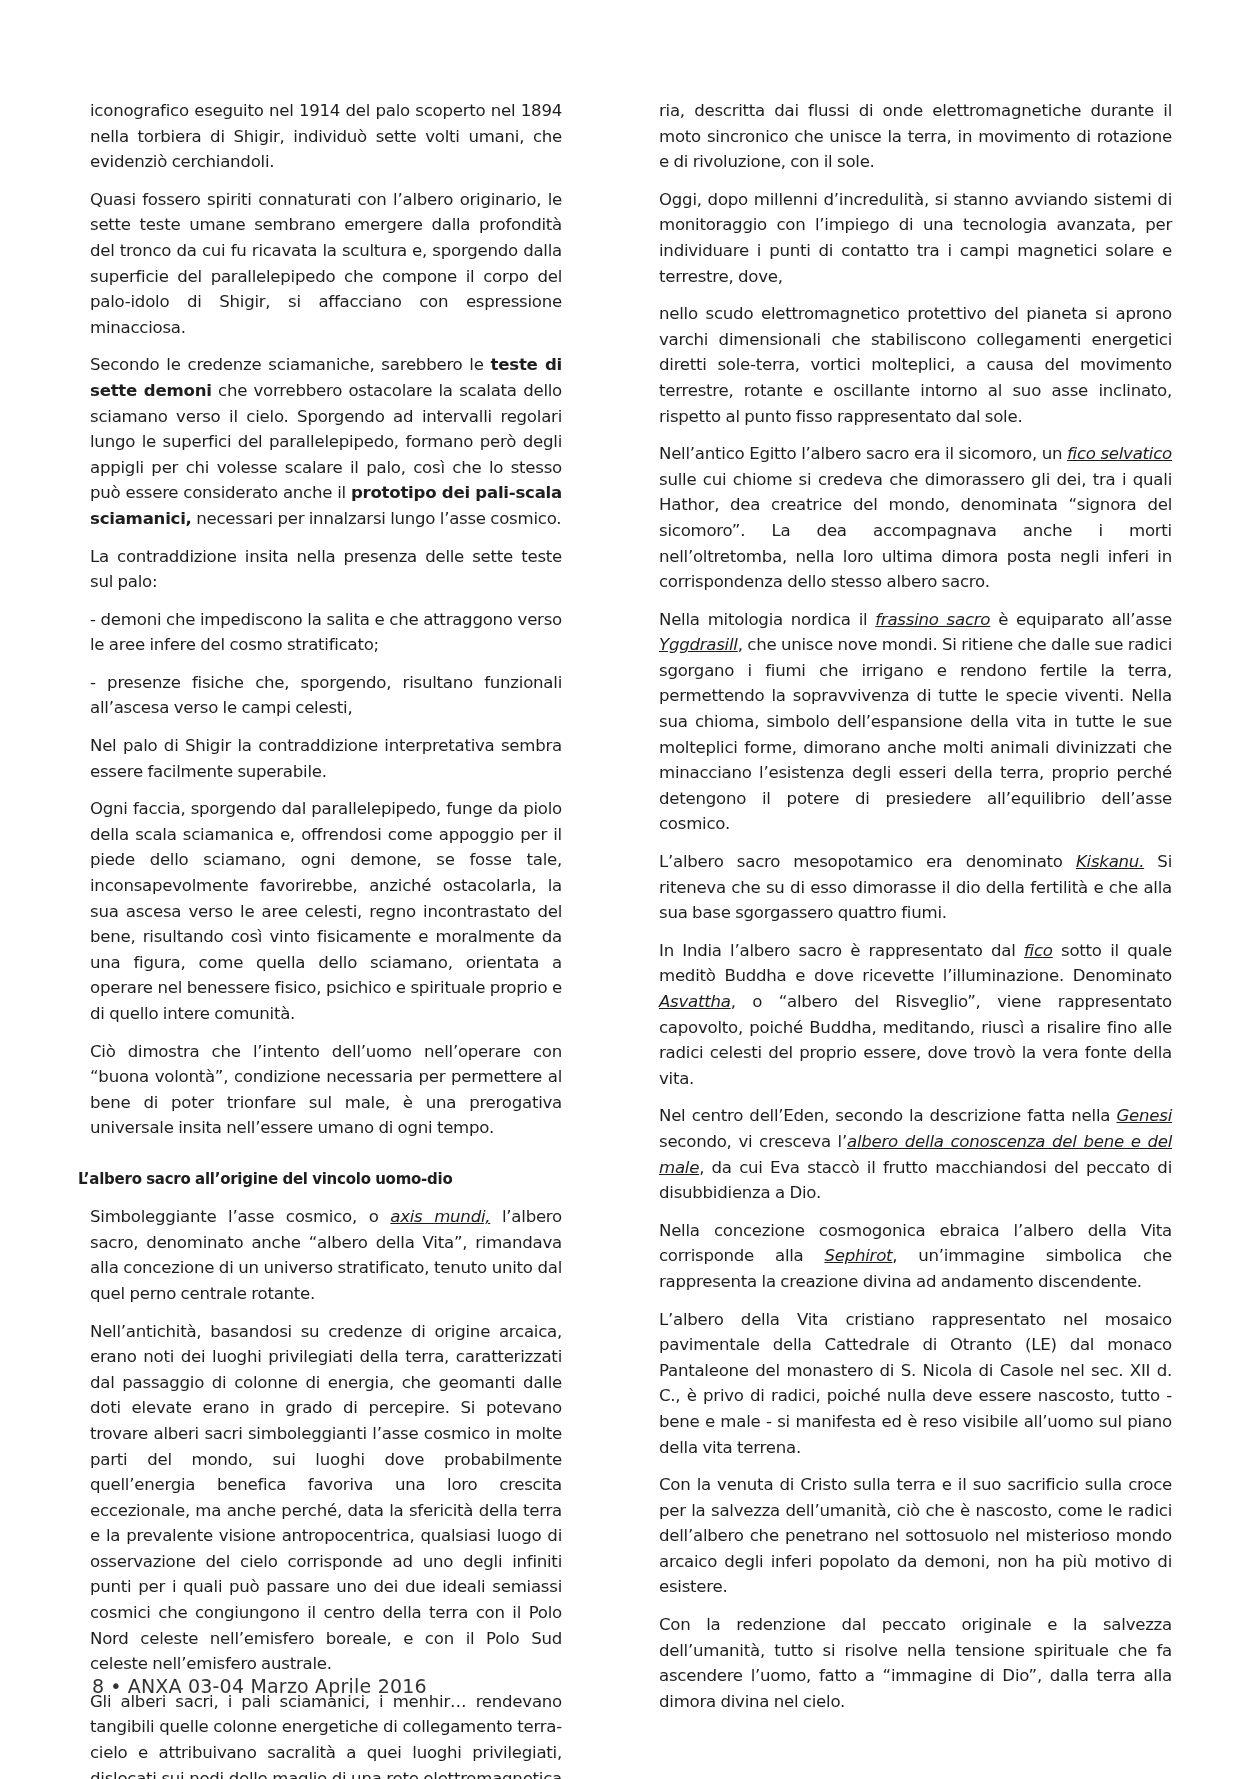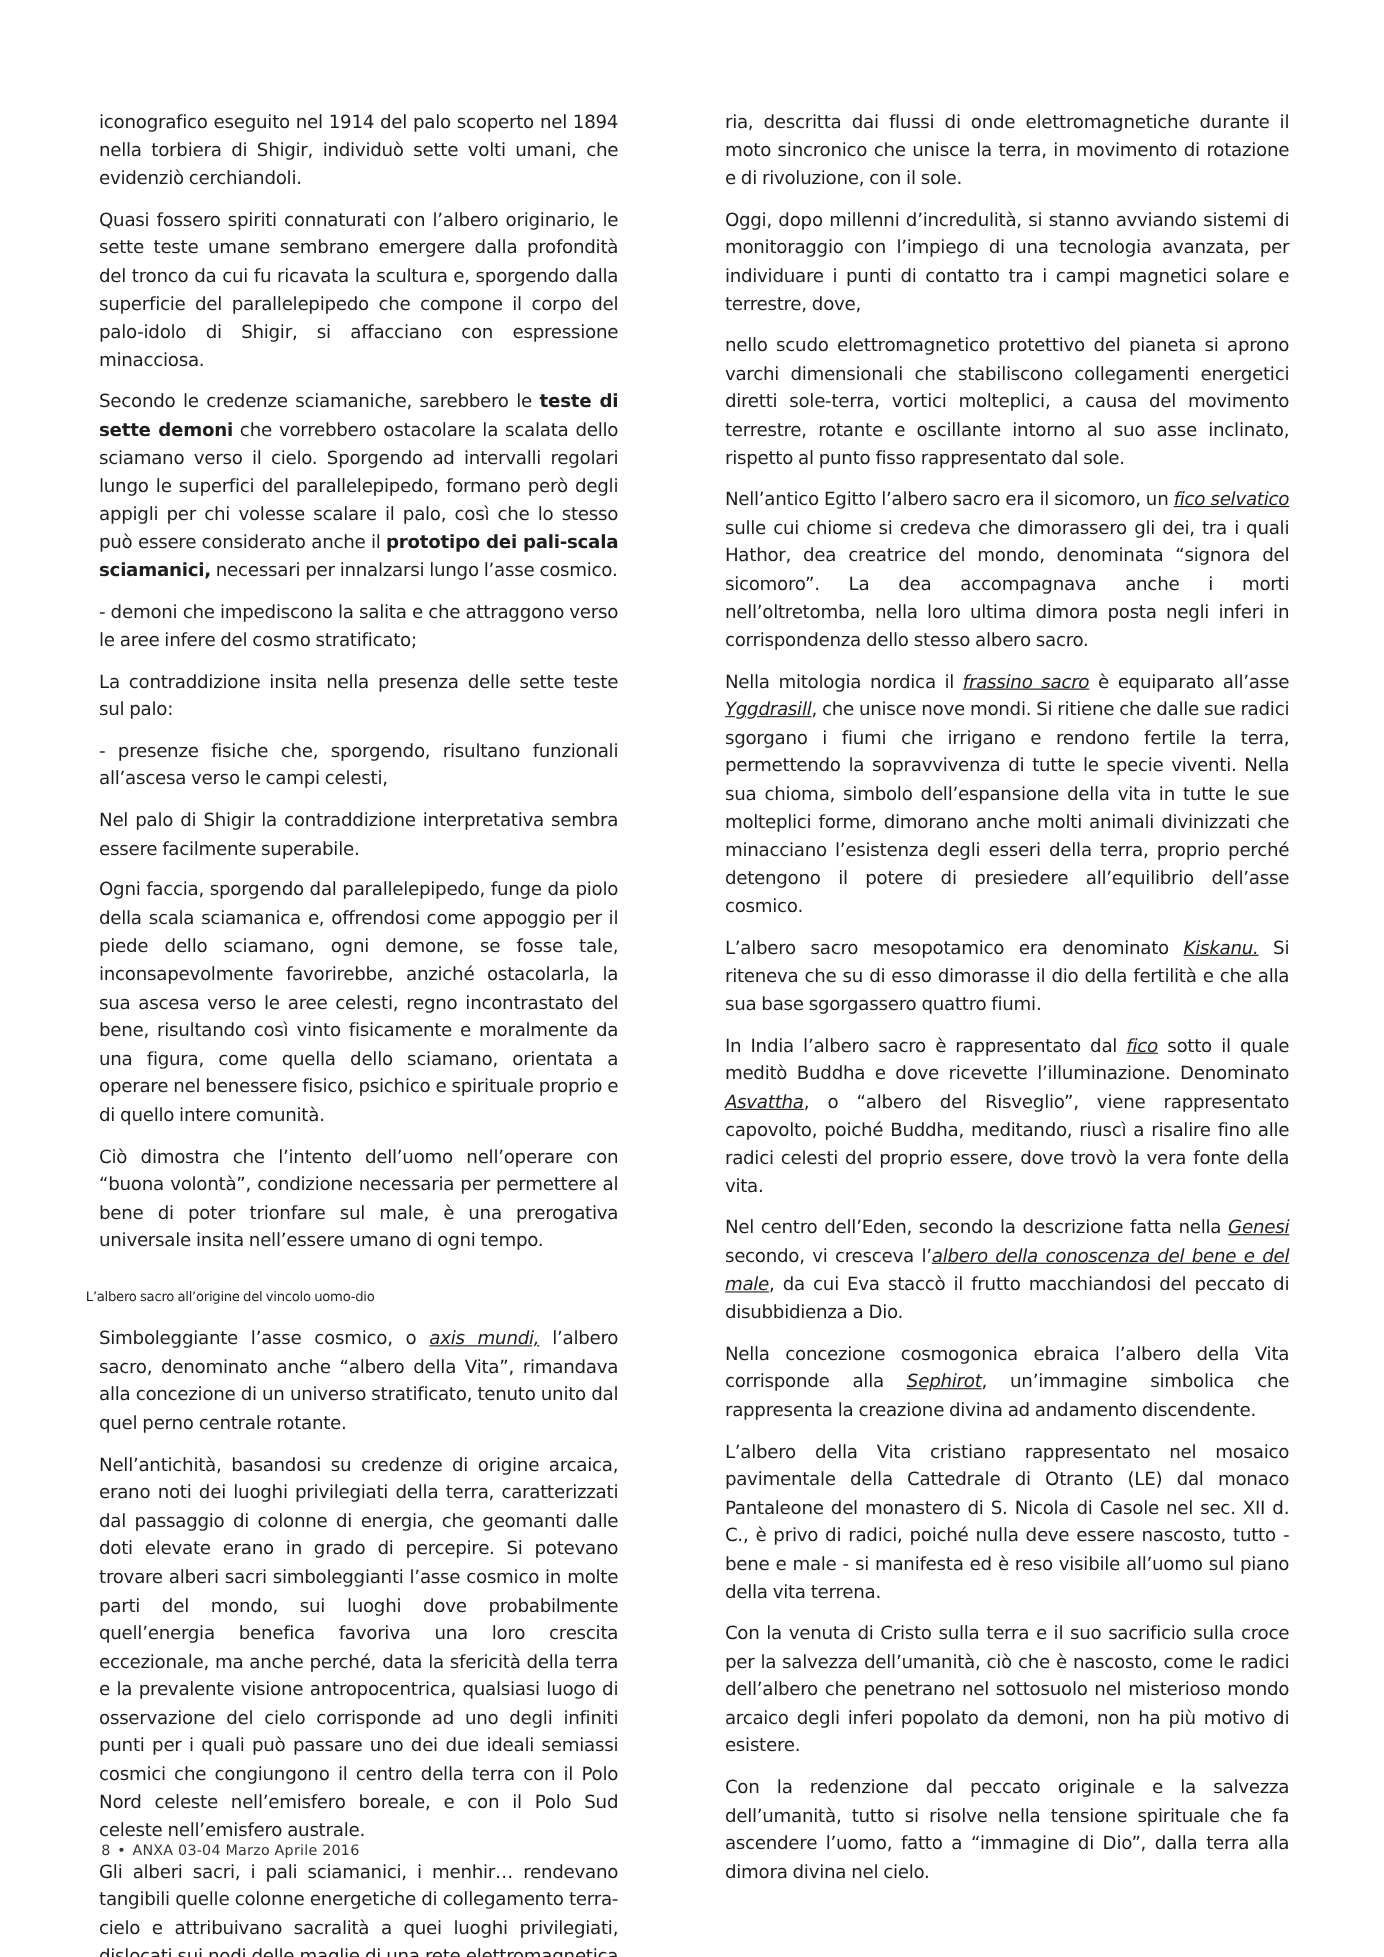--- a/index.html
+++ b/index.html
@@ -3,35 +3,35 @@
 <meta charset="utf-8">
 <style>
   html, body { margin: 0; padding: 0; background: #ffffff; }
   body { width: 1258px; height: 1779px; position: relative; overflow: hidden;
          font-family: "DejaVu Sans", "Liberation Sans", sans-serif; color: #1e1e1e; }
   .col { position: absolute; top: 86px; font-size: 16.6px; line-height: 25.6px;
          text-align: justify; letter-spacing: -0.25px; word-spacing: -0.5px; }
   .col-left { left: 78px; width: 496px; }
   .col-right { left: 647px; width: 537px; }
   .col p { margin: 12px; hyphens: manual; }
-  .col h3 { margin: 25.6px 0 0 0; font-size: 12px; line-height: 25.6px; font-weight: normal; }
+  .col h3 { margin: 25.6px 0 0 0; font-size: 15px; line-height: 25.6px; font-weight: bold; }
   b { font-weight: bold; }
   i { font-style: italic; text-decoration: underline; }
-  .footer { position: absolute; left: 92px; top: 1675px; font-size: 13px; color: #333; letter-spacing: 0.2px; }
+  .footer { position: absolute; left: 92px; top: 1675px; font-size: 19px; color: #333; letter-spacing: 0.2px; }
   .footer .dot { margin: 0 6px; }
 </style>
 </head>
 <body>
 
 <div class="col col-left">
   <p>iconografico eseguito nel 1914 del palo scoperto nel 1894 nella torbiera di Shigir, individuò sette volti umani, che evidenziò cerchiandoli.</p>
   <p>Quasi fossero spiriti connaturati con l’albero originario, le sette teste umane sembrano emergere dalla profondità del tronco da cui fu ricavata la scultura e, sporgendo dalla superficie del parallelepipedo che compone il corpo del palo-idolo di Shigir, si affacciano con espressione  minacciosa.</p>
   <p><span>Secondo le credenze sciamaniche, sarebbero le </span><b>teste di sette demoni</b><span> che vorrebbero ostacolare la scalata dello sciamano verso il cielo. Sporgendo ad intervalli regolari lungo le superfici del parallelepipedo, formano però degli appigli per chi volesse scalare il palo, così che lo stesso può essere considerato anche il </span><b>prototipo dei pali-scala sciamanici,</b><span> necessari per innalzarsi lungo l’asse cosmico.</span></p>
+  <p>La contraddizione insita nella presenza delle sette teste sul palo:</p>
   <p>- demoni che impediscono la salita e che attraggono verso le aree infere del cosmo stratificato;</p>
-  <p>La contraddizione insita nella presenza delle sette teste sul palo:</p>
   <p>- presenze fisiche che, sporgendo, risultano funzionali all’ascesa verso le campi celesti,</p>
   <p>Nel palo di Shigir la contraddizione interpretativa sembra essere facilmente superabile.</p>
   <p>Ogni faccia, sporgendo dal parallelepipedo, funge da piolo della scala sciamanica e, offrendosi come appoggio per il piede dello sciamano, ogni demone, se fosse tale, inconsapevolmente favorirebbe, anziché ostacolarla, la sua ascesa verso le aree celesti, regno incontrastato del bene, risultando così vinto fisicamente e moralmente da una figura, come quella dello sciamano, orientata a operare nel benessere fisico, psichico e spirituale proprio e di quello intere comunità.</p>
   <p>Ciò dimostra che l’intento dell’uomo nell’operare con “buona volontà”, condizione necessaria per permettere al bene di poter trionfare sul male, è una prerogativa universale insita nell’essere umano di ogni tempo.</p>
   <h3>L’albero sacro all’origine del vincolo uomo-dio</h3>
   <p><span>Simboleggiante l’asse cosmico, o </span><i>axis mundi,</i><span> l’albero sacro, denominato anche “albero della Vita”, rimandava alla concezione di un universo stratificato, tenuto unito dal quel perno centrale rotante.</span></p>
   <p>Nell’antichità, basandosi su credenze di origine arcaica, erano noti dei luoghi privilegiati della terra, caratterizzati dal passaggio di colonne di energia, che geomanti dalle doti elevate erano in grado di percepire. Si potevano trovare alberi sacri simboleggianti l’asse cosmico in molte parti del mondo, sui luoghi dove probabilmente quell’energia benefica favoriva una loro crescita eccezionale, ma anche perché, data la sfericità della terra e la prevalente visione antropocentrica, qualsiasi luogo di osservazione del cielo corrisponde ad uno degli infiniti punti per i quali può passare uno dei due ideali semiassi cosmici che congiungono il centro della terra con il Polo Nord celeste nell’emisfero boreale, e con il Polo Sud celeste nell’emisfero australe.</p>
   <p>Gli alberi sacri, i pali sciamanici, i menhir… rendevano tangibili quelle colonne energetiche di collegamento terra-cielo e attribuivano sacralità a quei luoghi privilegiati, dislocati sui nodi delle maglie di una rete elettromagnetica planeta-</p>
 </div>
 

